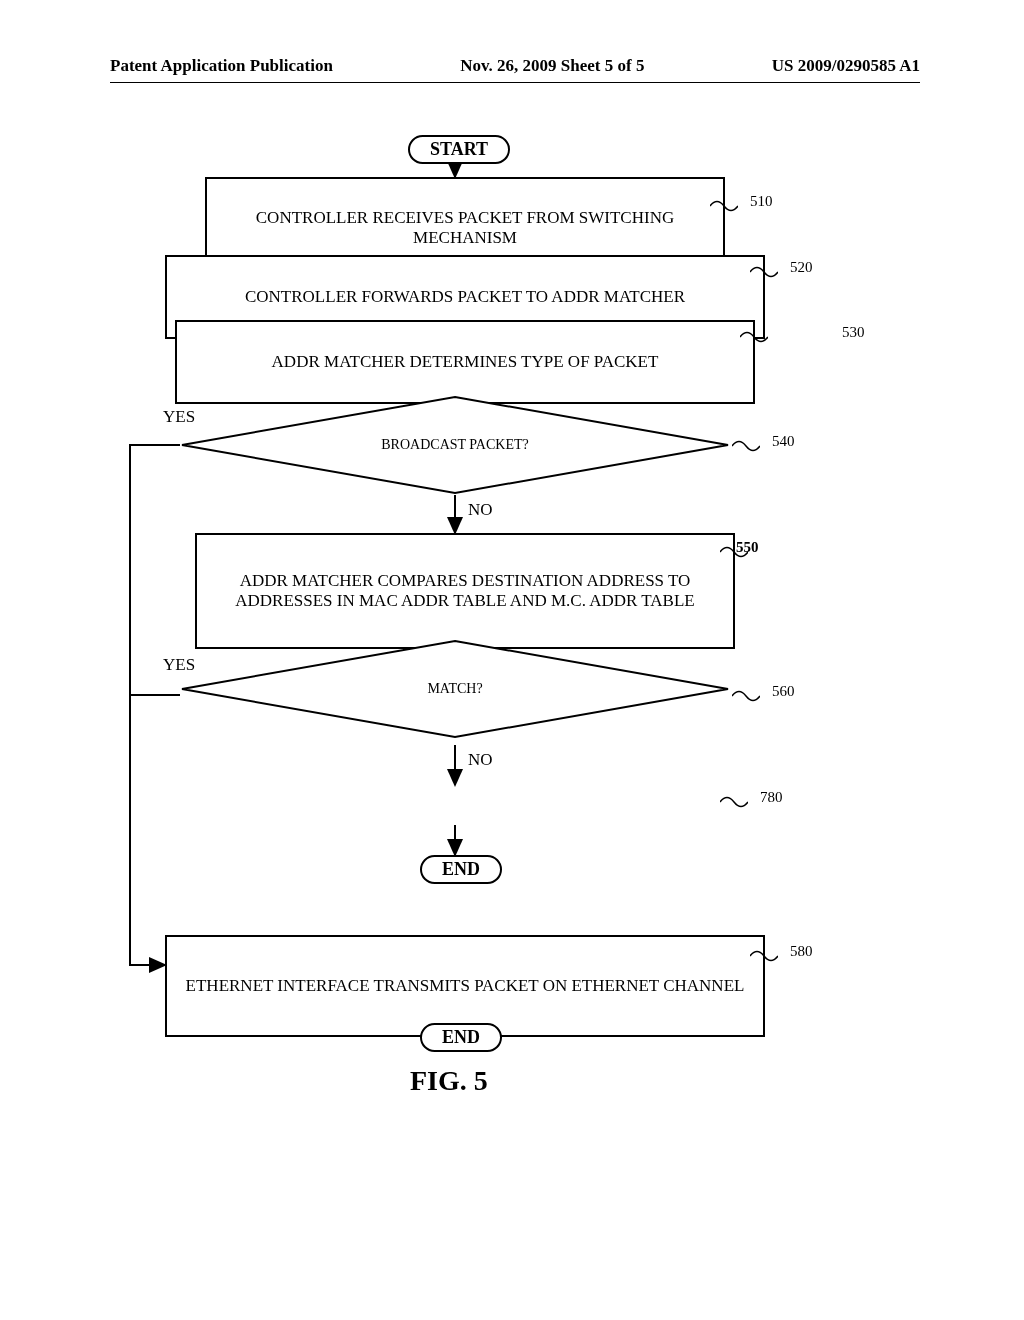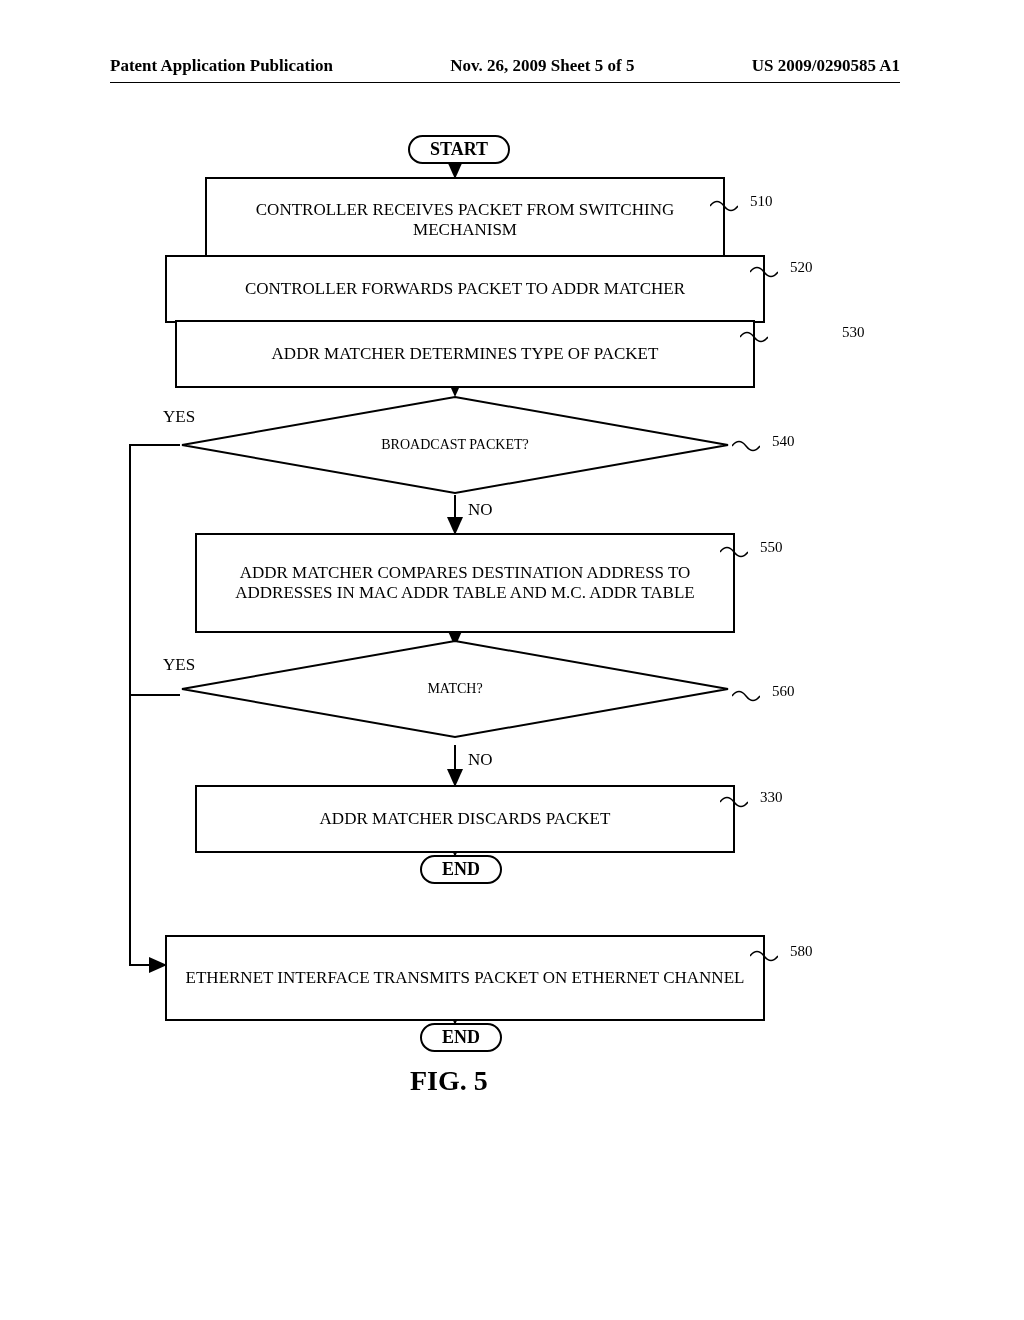--- a/index.html
+++ b/index.html
@@ -8,21 +8,21 @@
     font-family: "Times New Roman", serif;
     background: #fff;
     width: 1024px;
     height: 1320px;
     position: relative;
   }
   .header {
     position: absolute;
     top: 56px;
     left: 110px;
-    right: 124px;
+    right: 104px;
     display: flex;
     justify-content: space-between;
     font-size: 17px;
     font-weight: bold;
     border-bottom: 1px solid #000;
     padding-bottom: 6px;
   }
   .diagram {
     position: absolute;
     top: 135px;
@@ -36,21 +36,21 @@
     border-radius: 50px;
     padding: 2px 20px;
     font-weight: bold;
     font-size: 18px;
     background: #fff;
     text-align: right;
   }
   .process {
     position: absolute;
     border: 2px solid #000;
-    padding: 16px 8px;
+    padding: 24px 8px;
     font-size: 17px;
     text-align: center;
     background: #fff;
     display: flex;
     align-items: center;
     justify-content: center;
   }
   .decision {
     position: absolute;
     width: 550px;
@@ -146,40 +146,39 @@
   <div class="edglabel" style="left:358px; top:365px;">NO</div>
   <svg class="flag" style="left:622px; top:302px;">
       <path d="M0,9 Q7,0 14,9 Q21,18 28,9" fill="none" stroke="#000" stroke-width="1.5"></path>
     </svg>
   <div class="reflabel" style="left:662px; top:298px;">540</div>
 
   <div class="process" style="left:85px; top:398px; width:520px; height:64px;">ADDR MATCHER COMPARES DESTINATION ADDRESS TO ADDRESSES IN MAC ADDR TABLE AND M.C. ADDR TABLE</div>
   <svg class="flag" style="left:610px; top:408px;">
       <path d="M0,9 Q7,0 14,9 Q21,18 28,9" fill="none" stroke="#000" stroke-width="1.5"></path>
     </svg>
-  <div class="reflabel" style="left:650px; top:404px;">550</div>
+  <div class="reflabel" style="left:626px; top:404px;font-weight:bold;">550</div>
 
   <div class="decision" style="left:70px; top:504px;">
     <svg width="550" height="100">
         <polygon points="275,2 548,50 275,98 2,50" fill="#fff" stroke="#000" stroke-width="2"></polygon>
       </svg>
     <div class="dlabel">MATCH?</div>
   </div>
   <div class="edglabel" style="left:53px; top:520px;">YES</div>
   <div class="edglabel" style="left:358px; top:615px;">NO</div>
   <svg class="flag" style="left:622px; top:552px;">
       <path d="M0,9 Q7,0 14,9 Q21,18 28,9" fill="none" stroke="#000" stroke-width="1.5"></path>
     </svg>
   <div class="reflabel" style="left:662px; top:548px;">560</div>
 
-  <div class="process" style="left:85px; top:650px; width:520px; height:32px;">ADDR MATCHER DISCARDS PACKET</div>
   <svg class="flag" style="left:610px; top:658px;">
       <path d="M0,9 Q7,0 14,9 Q21,18 28,9" fill="none" stroke="#000" stroke-width="1.5"></path>
     </svg>
-  <div class="reflabel" style="left:650px; top:654px;">330</div>
+  <div class="reflabel" style="left:650px; top:654px;">780</div>
 
   <div class="terminator" style="left:310px; top:720px;">END</div>
 
   <div class="process" style="left:55px; top:800px; width:580px; height:50px;">ETHERNET INTERFACE TRANSMITS PACKET ON ETHERNET CHANNEL</div>
   <svg class="flag" style="left:640px; top:812px;">
       <path d="M0,9 Q7,0 14,9 Q21,18 28,9" fill="none" stroke="#000" stroke-width="1.5"></path>
     </svg>
   <div class="reflabel" style="left:680px; top:808px;">580</div>
 
   <div class="terminator" style="left:310px; top:888px;">END</div>

